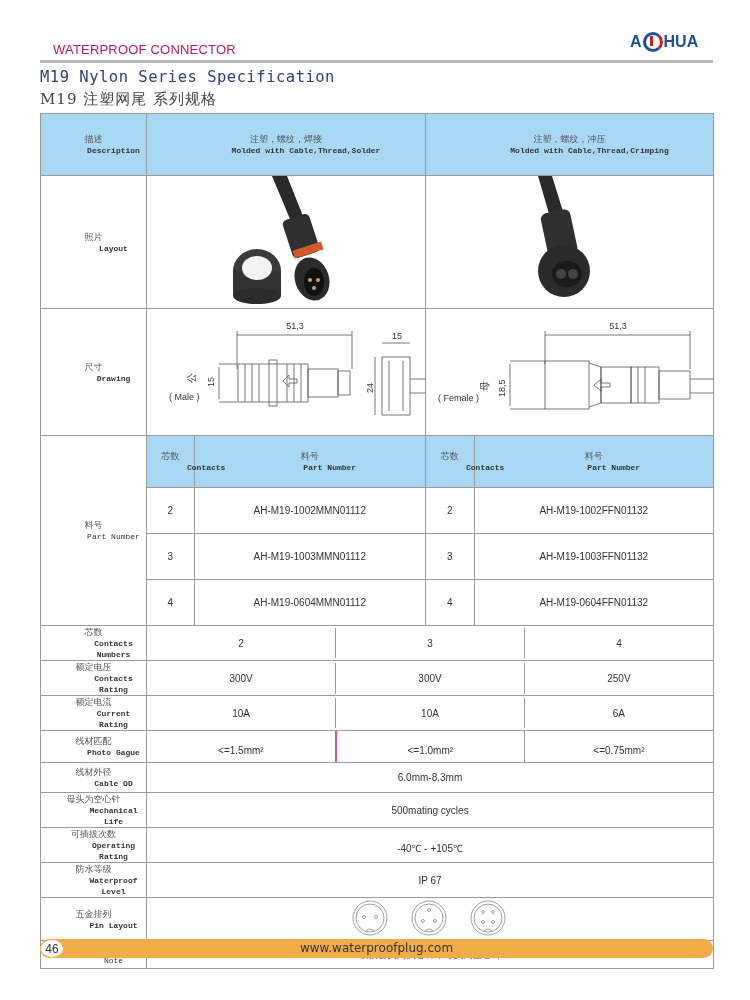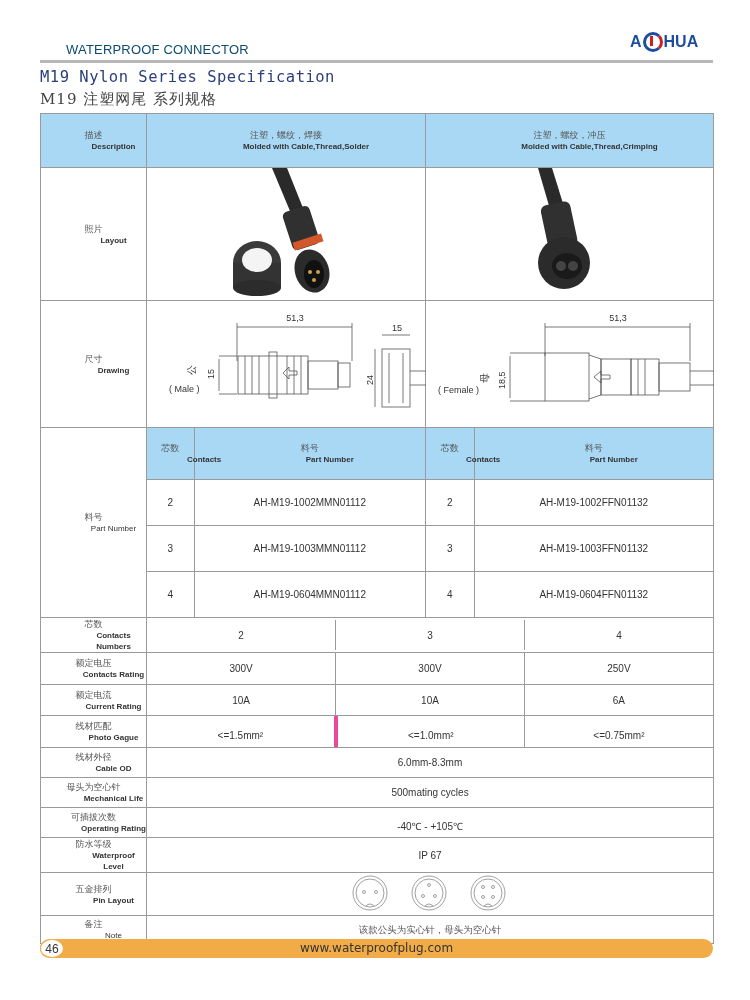--- a/index.html
+++ b/index.html
@@ -1,28 +1,28 @@
 <!DOCTYPE html>
 <html><head>
 <meta charset="utf-8">
 <style>
   html,body{margin:0;padding:0;background:#fff;}
   body{width:750px;height:1000px;position:relative;overflow:hidden;font-family:"DejaVu Sans",sans-serif;color:#333;}
-  .header-title{position:absolute;left:66px;top:42px;font-family:"Liberation Sans",sans-serif;font-size:13px;color:#0c4a6e;letter-spacing:0.2px;}
+  .header-title{position:absolute;left:53px;top:42px;font-family:"Liberation Sans",sans-serif;font-size:13px;color:#be185d;letter-spacing:0.2px;}
   .logo{position:absolute;left:630px;top:32px;font-family:"Liberation Sans",sans-serif;font-weight:bold;font-size:16px;color:#1d4e9e;display:flex;align-items:center;}
   .logo .mark{display:inline-block;width:14px;height:14px;border-radius:50%;border:3px solid #1d4e9e;border-right-color:#d0201e;position:relative;margin:0 1px;}
   .logo .mark:after{content:"";position:absolute;left:4px;top:1px;width:3px;height:10px;background:#d0201e;transform:skewX(-20px) rotate(20deg);}
   .rule{position:absolute;left:40px;top:60px;width:673px;height:3px;background:#b7b7b7;}
   .title-en{position:absolute;left:40px;top:68px;font-family:"DejaVu Sans Mono",monospace;font-size:15.5px;color:#2b3f7a;letter-spacing:0.5px;}
   .title-cn{position:absolute;left:40px;top:90px;font-family:"DejaVu Serif",serif;font-size:15px;color:#444;letter-spacing:1px;}
   table.spec{position:absolute;left:40px;top:113px;width:673px;border-collapse:collapse;table-layout:fixed;}
   table.spec td{border:1px solid #9a9a9a;text-align:center;vertical-align:middle;padding:0;font-size:10px;}
   .bl{background:#a8d8f4;}
   .cn{display:block;font-family:"DejaVu Serif",serif;font-size:9px;color:#555;line-height:12px;}
-  .en{display:block;font-family:Liberation Sans, sans-serif;font-size:8px;font-weight:bold;color:#333;line-height:11px;padding-left:40px;}
+  .en{display:block;font-family:Liberation Mono, monospace;font-size:8px;font-weight:bold;color:#333;line-height:11px;padding-left:40px;}
   .val{font-family:"Liberation Sans",sans-serif;font-size:10.5px;color:#333;}
   .inner{width:100%;border-collapse:collapse;table-layout:fixed;}
   .inner td{border:1px solid #9a9a9a;}
   .photo-cell{position:relative;height:130px;}
   .drawing-cell{position:relative;height:126px;}
   .footer{position:absolute;left:40px;top:939px;width:673px;height:19px;background:#f2ac47;border-radius:10px;}
   .page-num{position:absolute;left:40px;top:939px;width:24px;height:19px;border-radius:50%;background:#fff;border:1px solid #f2ac47;font-family:"Liberation Sans",sans-serif;font-size:12px;line-height:19px;text-align:center;color:#333;box-sizing:border-box;}
   .site{position:absolute;left:0;width:673px;top:0;line-height:19px;text-align:center;font-family:"DejaVu Sans",sans-serif;font-size:12px;color:#333;}
 </style>
 </head>
@@ -41,21 +41,21 @@
 <table class="spec">
   <colgroup>
       <col style="width:106px">
       <col style="width:193px">
       <col style="width:86px">
       <col style="width:100px">
       <col style="width:188px">
     </colgroup>
 
   <tbody>
-      <tr style="height:54px">
+      <tr style="height:62px">
     <td class="bl">
           <span class="cn">描述</span>
           <span class="en">Description</span>
         </td>
     <td class="bl" colspan="2">
           <span class="cn">注塑，螺纹，焊接</span>
           <span class="en">Molded with Cable,Thread,Solder</span>
         </td>
     <td class="bl" colspan="2">
           <span class="cn">注塑，螺纹，冲压</span>
@@ -355,21 +355,21 @@
   </tr>
   <tr style="height:31px">
     <td>
           <span class="cn">线材匹配</span>
           <span class="en">Photo Gague</span>
         </td>
     <td colspan="4" style="padding:0">
           <table class="inner">
             <tbody>
               <tr style="height:31px">
-                <td class="val" style="border:none;border-right:4px solid #ec4899;padding-top:8px">&lt;=1.5mm²</td>
+                <td class="val" style="border:none;border-right:2px solid #ec4899;padding-top:8px">&lt;=1.5mm²</td>
                 <td class="val" style="border:none;border-right:1px solid #9a9a9a;padding-top:8px">&lt;=1.0mm²</td>
                 <td class="val" style="border:none;padding-top:8px">&lt;=0.75mm²</td>
               </tr>
             </tbody>
           </table>
         </td>
   </tr>
   <tr style="height:30px">
     <td>
           <span class="cn">线材外径</span>

